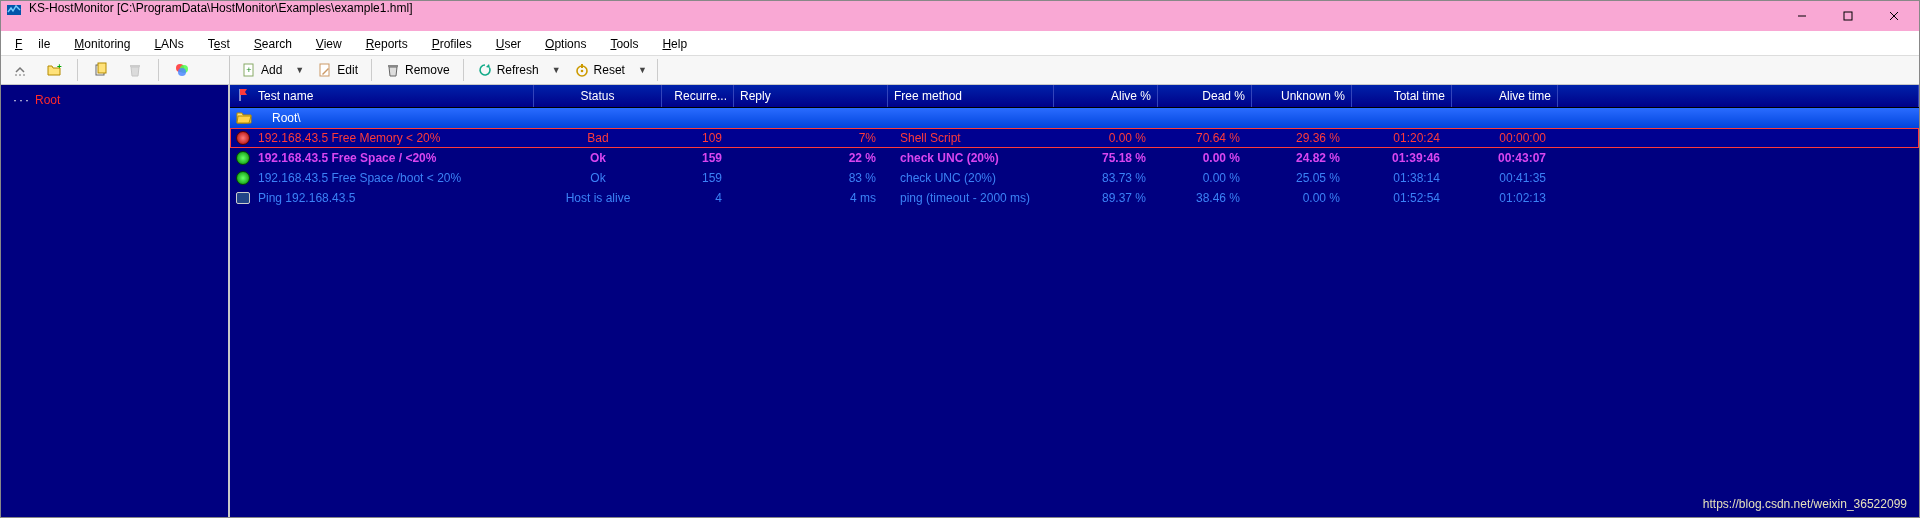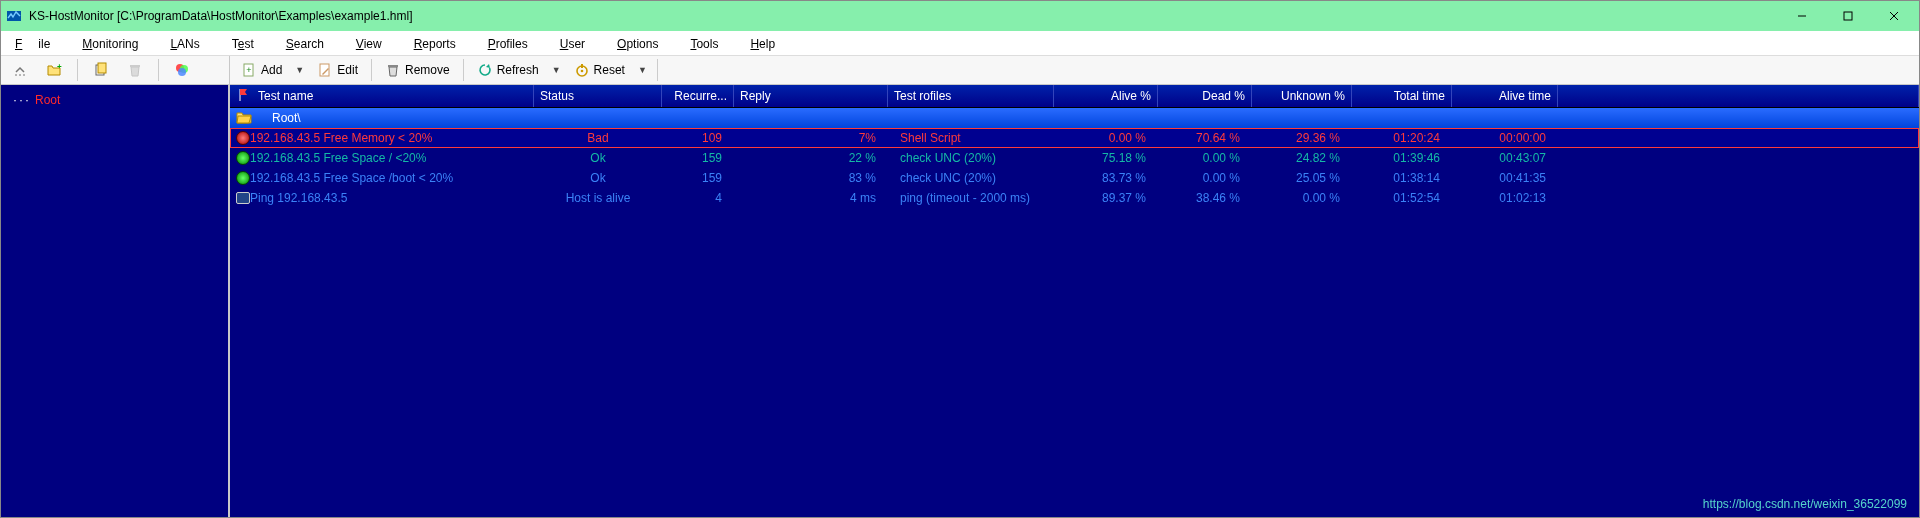--- a/index.html
+++ b/index.html
@@ -1,25 +1,25 @@
 <!DOCTYPE html>
 <html><head>
   <meta charset="utf-8">
   <style>
     * { margin:0; padding:0; box-sizing:border-box; }
     body { font-family: "Segoe UI", Tahoma, sans-serif; font-size:12px; background:#fff; color:#000; user-select:none; }
     .window { width:1920px; height:518px; display:flex; flex-direction:column; border:1px solid #888; }
     
-    .titlebar { height:30px; background:#86efac; display:flex; align-items:center; padding:0 2px 0 4px; }
+    .titlebar { height:30px; background:#f9a8d4; display:flex; padding:0 2px 0 4px; }
     .app-icon { width:18px; height:18px; margin-right:6px; display:flex; align-items:center; justify-content:center; }
     .title-text { flex:0 0 auto; font-size:12px; }
     .titlebar .spacer { flex:1 1 auto; }
     .winbtn { width:46px; height:30px; display:flex; align-items:center; justify-content:center; }
     
-    .menubar { height:24px; display:flex; align-items:center; padding:4px 6px 2px; gap:16px; background:#fff; }
+    .menubar { height:24px; display:flex; align-items:center; padding:4px 6px 2px; gap:8px; background:#fff; }
     .menubar span { padding:2px 8px; }
     .menubar span u { text-decoration:underline; }
     
     .toolrow { height:30px; display:flex; border-top:1px solid #ddd; border-bottom:1px solid #c8c8c8; background:#f7f7f7; }
     .left-tools { width:229px; display:flex; align-items:center; gap:4px; padding:0 4px; border-right:1px solid #c8c8c8; }
     .right-tools { flex:1; display:flex; align-items:center; gap:2px; padding:0 4px; }
     .tbtn { height:24px; padding:0 6px; display:inline-flex; align-items:center; gap:4px; border:1px solid transparent; background:transparent; border-radius:2px; font-size:12px; }
     .tsep { width:1px; height:22px; background:#ccc; margin:0 4px; }
     .drop { font-size:9px; color:#444; padding:0 4px; }
     svg.ico { width:16px; height:16px; display:block; }
@@ -27,51 +27,51 @@
     .body { flex:1; display:flex; min-height:0; }
     .tree { width:229px; background:#000080; color:#fff; padding:6px 8px; border-right:2px solid #c8c8c8; position:relative; }
     .tree-node { color:#ff2a2a; padding:2px 4px; }
     .tree-node .dots { color:#fff; letter-spacing:2px; margin-right:4px; }
     
     .grid { flex:1; display:flex; flex-direction:column; background:#000080; color:#fff; position:relative; }
     .ghead { display:flex; background:#000099; border-bottom:1px solid #000; }
     .ghead .col { border-right:1px solid #3344bb; height:22px; display:flex; align-items:center; padding:0 6px; font-size:12px; color:#fff; background:linear-gradient(#0022aa,#000088); }
     .col.name { width:304px; padding-left:28px; position:relative; justify-content:flex-start; }
     .col.name .flagico { position:absolute; left:8px; top:3px; }
-    .col.status { width:128px; }
+    .col.status { width:128px; justify-content:center; }
     .col.recur { width:72px; justify-content:flex-end; }
     .col.reply { width:154px; justify-content:flex-start; }
     .col.method { width:166px; justify-content:flex-start; }
     .col.alive { width:104px; justify-content:flex-end; }
     .col.dead { width:94px; justify-content:flex-end; }
     .col.unknown { width:100px; justify-content:flex-end;text-align:right; }
     .col.total { width:100px; justify-content:flex-end; }
     .col.alivet { width:106px; justify-content:flex-end; }
     .col.last { flex:1; }
     .grow { display:flex; height:20px; align-items:center; }
     .grow .cell { padding:0 12px; font-size:12px; display:flex; align-items:center; height:100%; }
-    .grow .cell.name { width:304px; padding-left:6px; gap:0; justify-content:flex-start; }
+    .grow .cell.name { width:304px; padding-left:6px; gap:8px; justify-content:flex-start; }
     .grow .cell.status { width:128px; justify-content:center; }
     .grow .cell.recur { width:72px; justify-content:flex-end; }
     .grow .cell.reply { width:154px; justify-content:flex-end; }
     .grow .cell.method { width:166px; justify-content:flex-start; }
     .grow .cell.alive { width:104px; justify-content:flex-end; }
     .grow .cell.dead { width:94px; justify-content:flex-end; }
     .grow .cell.unknown { width:100px; justify-content:flex-end; }
     .grow .cell.total { width:100px; justify-content:flex-end; }
     .grow .cell.alivet { width:106px; justify-content:flex-end; }
     .grouprow { background:linear-gradient(#2a6cff,#0044dd); height:20px; display:flex; align-items:center; padding-left:6px; gap:20px; color:#fff; }
     .grow.bad { color:#ff3a3a; outline:1px solid #ff3a3a; outline-offset:-1px; background:#000090; }
-    .grow.dim { color:#14b8a6; }
+    .grow.dim { color:#d946ef;font-weight:bold; }
     .grow.ok { color:#3b82f6; }
     .rowicon { width:14px; height:14px; display:inline-flex; align-items:center; justify-content:center; border-radius:50%; }
     .rowicon.green { background:radial-gradient(#66ff66,#008800); border:1px solid #004400; }
     .rowicon.red { background:radial-gradient(#ff7a7a,#aa0000); border:1px solid #550000; }
     .rowicon.mon { width:14px; height:12px; border:1px solid #ccc; border-radius:2px; background:#224488; }
-    .watermark { position:absolute; right:12px; bottom:6px; color:#5eead4; font-size:12px; opacity:.9; }
+    .watermark { position:absolute; right:12px; bottom:6px; color:#fef9c3; font-size:12px; opacity:.9; }
     .folder-ico svg { width:16px; height:14px; }
   </style>
 </head>
 <body>
 
 <div class="window">
 
   <div class="titlebar">
     <span class="app-icon">
       <svg class="ico" viewBox="0 0 16 16">
@@ -216,21 +216,21 @@
         <div class="col status">
             <span>Status</span>
           </div>
         <div class="col recur">
             <span>Recurre...</span>
           </div>
         <div class="col reply">
             <span>Reply</span>
           </div>
         <div class="col method">
-            <span>Test rofiles</span>
+            <span>Free method</span>
           </div>
         <div class="col alive">
             <span>Alive %</span>
           </div>
         <div class="col dead">
             <span>Dead %</span>
           </div>
         <div class="col unknown">
             <span>Unknown %</span>
           </div>

